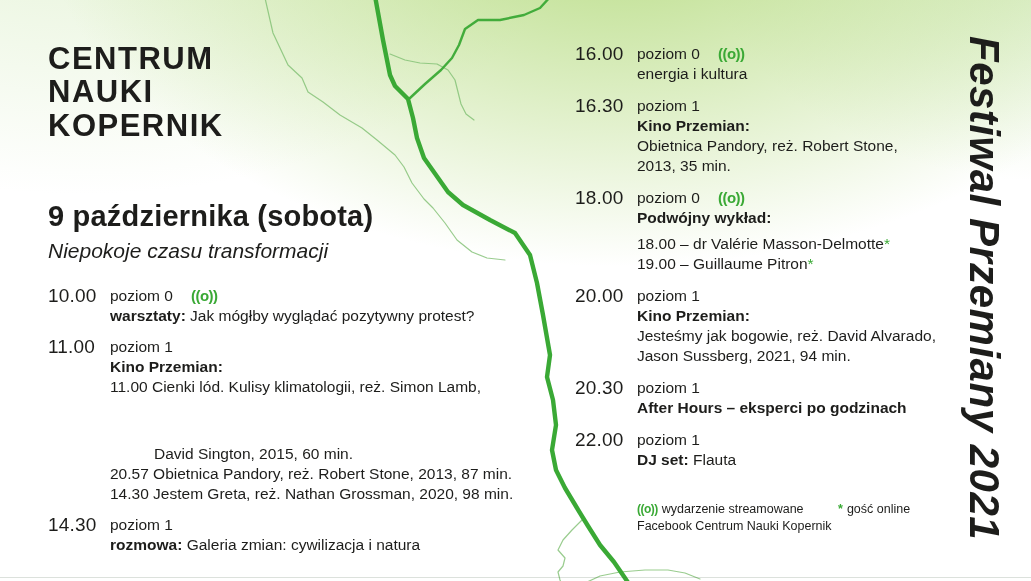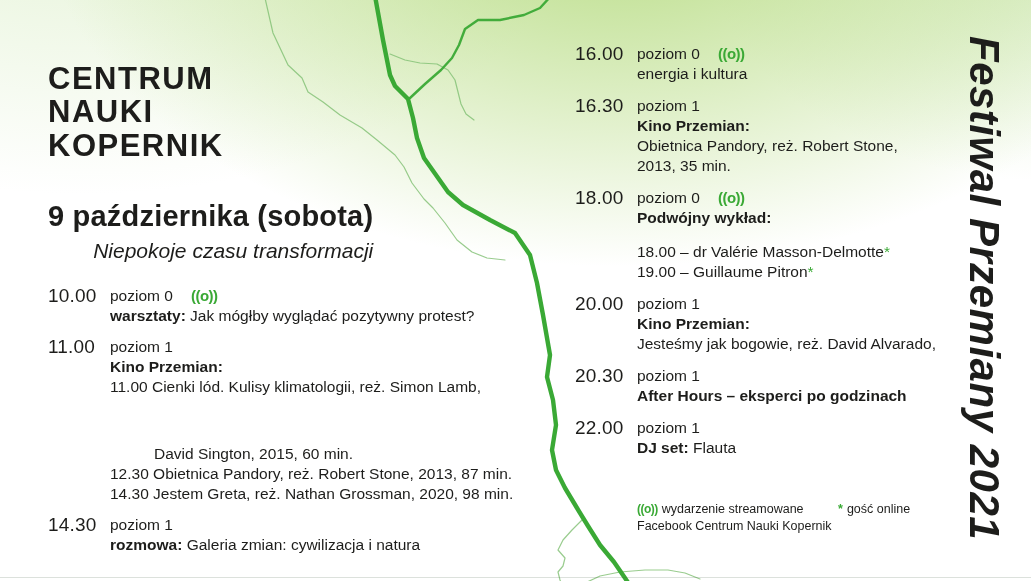--- a/index.html
+++ b/index.html
@@ -16,43 +16,43 @@
       #ffffff;
   }
   .map{position:absolute;left:0;top:0;width:1031px;height:581px;}
   .r-thick{fill:none;stroke:var(--green);stroke-width:4.4;stroke-linejoin:round;stroke-linecap:round;}
   .r-med{fill:none;stroke:var(--green);stroke-width:2.4;stroke-linejoin:round;stroke-linecap:round;opacity:.95;}
   .r-thin{fill:none;stroke:#7fbf72;stroke-width:1.2;stroke-linejoin:round;stroke-linecap:round;opacity:.8;}
   .bottom-edge{position:absolute;left:0;right:0;bottom:3px;height:1px;background:rgba(60,90,60,0.18);}
 
   .logo{
     position:absolute;left:48px;top:42px;
-    font-size:31px;font-weight:800;line-height:1.08;letter-spacing:1.5px;margin-top:20px;
+    font-size:31px;font-weight:800;line-height:1.08;letter-spacing:1.5px;
   }
   .logo div{white-space:nowrap;}
 
   .day-header{position:absolute;left:48px;top:200px;}
   .day-title{font-size:29px;font-weight:800;letter-spacing:0.2px;margin:0;}
-  .day-subtitle{font-size:21px;font-style:italic;margin-top:6px;text-align:right;}
+  .day-subtitle{font-size:21px;font-style:italic;margin-top:6px;}
 
   .col{position:absolute;display:flex;flex-direction:column;}
   .col-left{left:48px;top:286px;width:520px;}
   .col-right{left:575px;top:44px;width:400px;}
 
   .item{display:flex;align-items:flex-start;}
   .col-left .item{margin-bottom:11px;}
   .col-right .item{margin-bottom:12px;}
   .time{width:62px;flex:0 0 62px;font-size:19px;line-height:20px;letter-spacing:0.2px;}
   .detail{flex:1;}
   .level-row{font-size:15.5px;line-height:20px;display:flex;align-items:baseline;}
   .stream-icon{color:var(--green);font-weight:700;font-size:15px;margin-left:18px;letter-spacing:-0.5px;}
   .line{font-size:15.5px;line-height:20px;}
   .line b{font-weight:700;}
   .line.indent{padding-left:44px;margin-top:47px;}
-  .line.gap{margin-top:14px;}
+  .line.gap{margin-top:6px;}
   .star{color:var(--green);}
 
   .legend{position:absolute;left:637px;top:501px;font-size:12.5px;line-height:17px;}
   .legend .stream-icon{font-size:12px;margin-left:0;margin-right:4px;}
   .legend-star{position:absolute;left:838px;top:501px;font-size:12.5px;line-height:17px;}
   .legend-star .star{font-weight:700;margin-right:4px;}
 
   .banner{
     position:absolute;left:1008px;top:36px;
     transform:rotate(90deg);transform-origin:0 0;
@@ -103,21 +103,21 @@
     <div class="time">11.00</div>
     <div class="detail">
       <div class="level-row">
         <span class="level">poziom 1</span>
 
       </div>
       <div class="lines">
             <div class="line"><b>Kino Przemian:</b></div>
             <div class="line">11.00 Cienki lód. Kulisy klimatologii, reż. Simon Lamb,</div>
             <div class="line indent">David Sington, 2015, 60 min.</div>
-            <div class="line">12.30 Obietnica Pandory, reż. Robert Stone, 2013, 87 min.</div>
+            <div class="line">20.57 Obietnica Pandory, reż. Robert Stone, 2013, 87 min.</div>
             <div class="line">14.30 Jestem Greta, reż. Nathan Grossman, 2020, 98 min.</div>
           </div>
     </div>
   </div>
       <div class="item">
     <div class="time">14.30</div>
     <div class="detail">
       <div class="level-row">
         <span class="level">poziom 1</span>
 
@@ -172,20 +172,21 @@
       <div class="item">
     <div class="time">20.00</div>
     <div class="detail">
       <div class="level-row">
         <span class="level">poziom 1</span>
 
       </div>
       <div class="lines">
             <div class="line"><b>Kino Przemian:</b></div>
             <div class="line">Jesteśmy jak bogowie, reż. David Alvarado,</div>
+            <div class="line">Jason Sussberg, 2021, 94 min.</div>
           </div>
     </div>
   </div>
       <div class="item">
     <div class="time">20.30</div>
     <div class="detail">
       <div class="level-row">
         <span class="level">poziom 1</span>
 
       </div>

